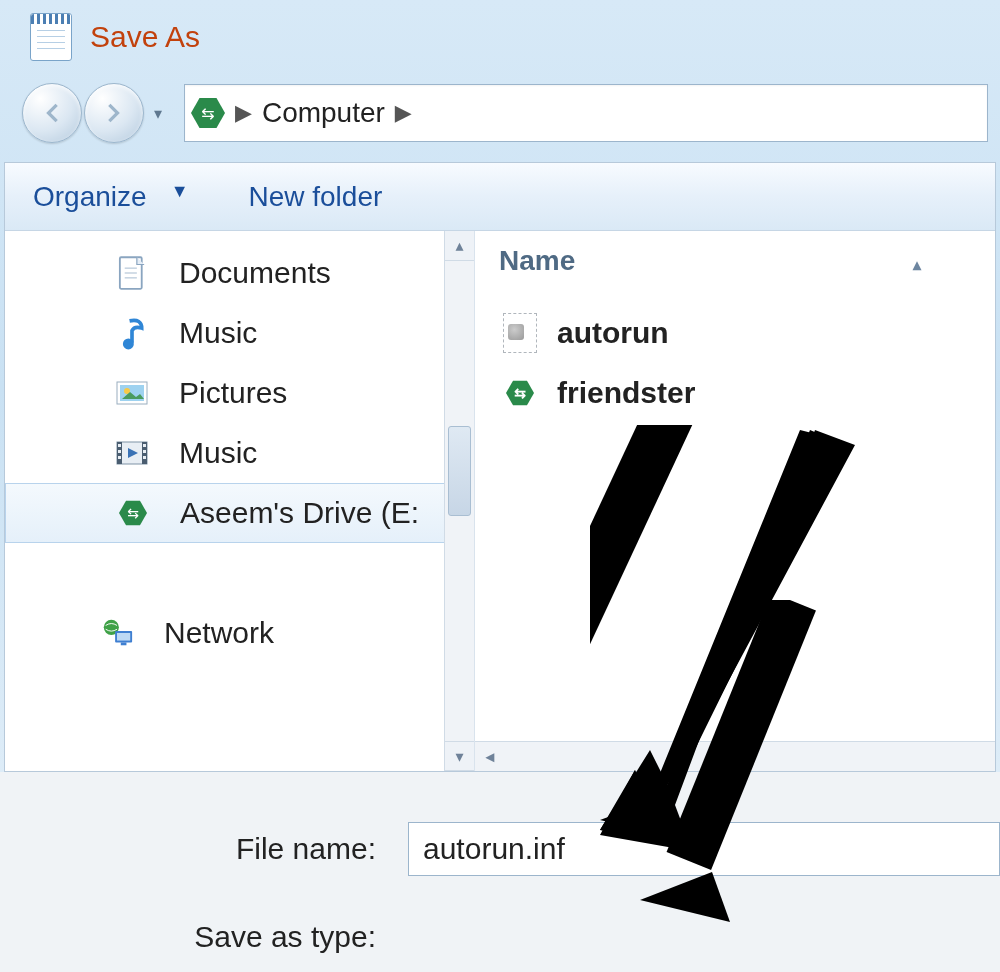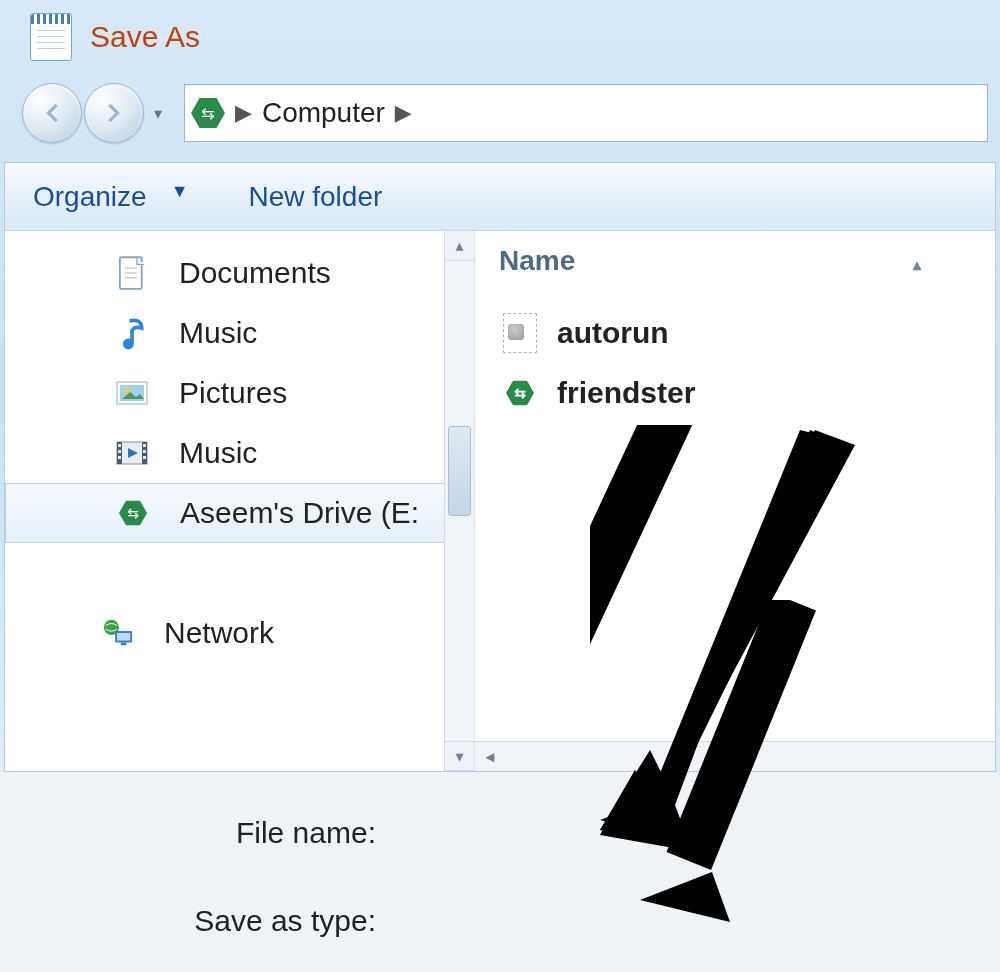--- a/index.html
+++ b/index.html
@@ -153,21 +153,21 @@
   }
   .sh-btn{ width:30px; display:flex;align-items:center;justify-content:center;color:#6f8299;}
   .sh-track{flex:1;}
 
   
   .formarea {
     background:#f0f3f6;
     padding: 44px 0 20px 0;
     height: 200px;
   }
-  .formrow { display:flex; align-items:flex-start; height:66px; margin-bottom:22px;gap:18px;}
+  .formrow { display:flex; align-items:center; height:66px; margin-bottom:22px;gap:18px;}
   .formlabel { width:390px; text-align:right; font-size:30px; color:#222; padding-right:14px;}
   .formfield {
     flex:1; height:54px; background:#fff; border:1px solid #9cb5cc;
     display:flex; align-items:center; padding:0 14px; font-size:30px; color:#222;
   }
 
   
   .arrow-svg{position:absolute; pointer-events:none;}
 
   .wrap{position:relative; width:1000px; height:972px;}
@@ -314,20 +314,23 @@
         <div class="sh-btn">◂</div>
         <div class="sh-track"></div>
       </div>
     </div>
   </div>
 </div>
 
 <div class="formarea">
   <div class="formrow">
     <div class="formlabel">File name:</div>
+    <div class="formfield">
+      <span>autorun.inf</span>
+    </div>
   </div>
   <div class="formrow">
     <div class="formlabel">Save as type:</div>
   </div>
 </div>
 
 <svg class="arrow-svg" style="left:600px; top:430px;" width="260" height="420">
   <defs></defs>
   <g fill="#000">
     <polygon points="200,0 240,10 60,370 70,410 0,400 35,340 45,380"></polygon>

